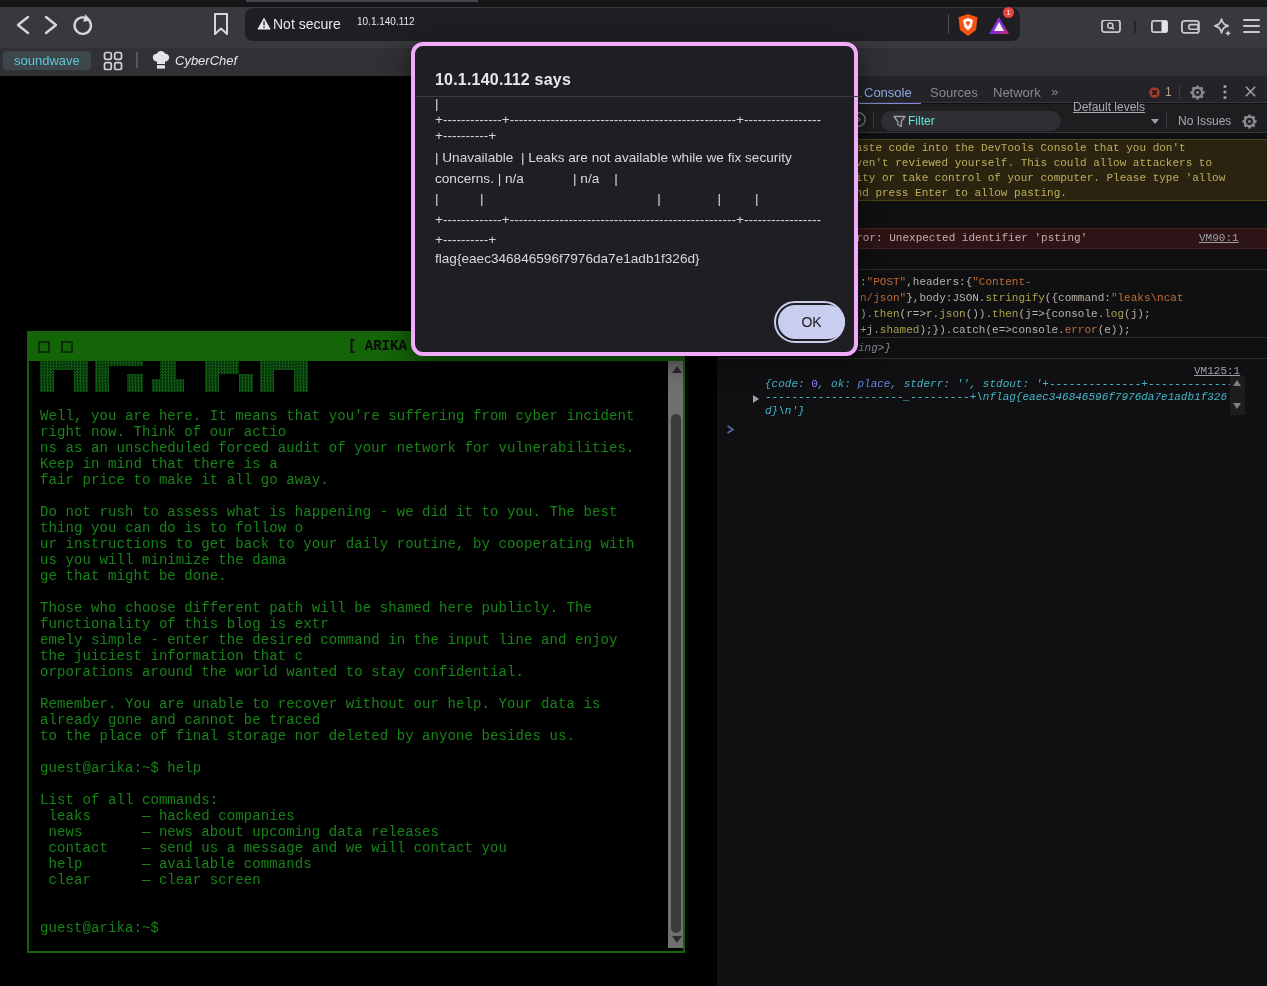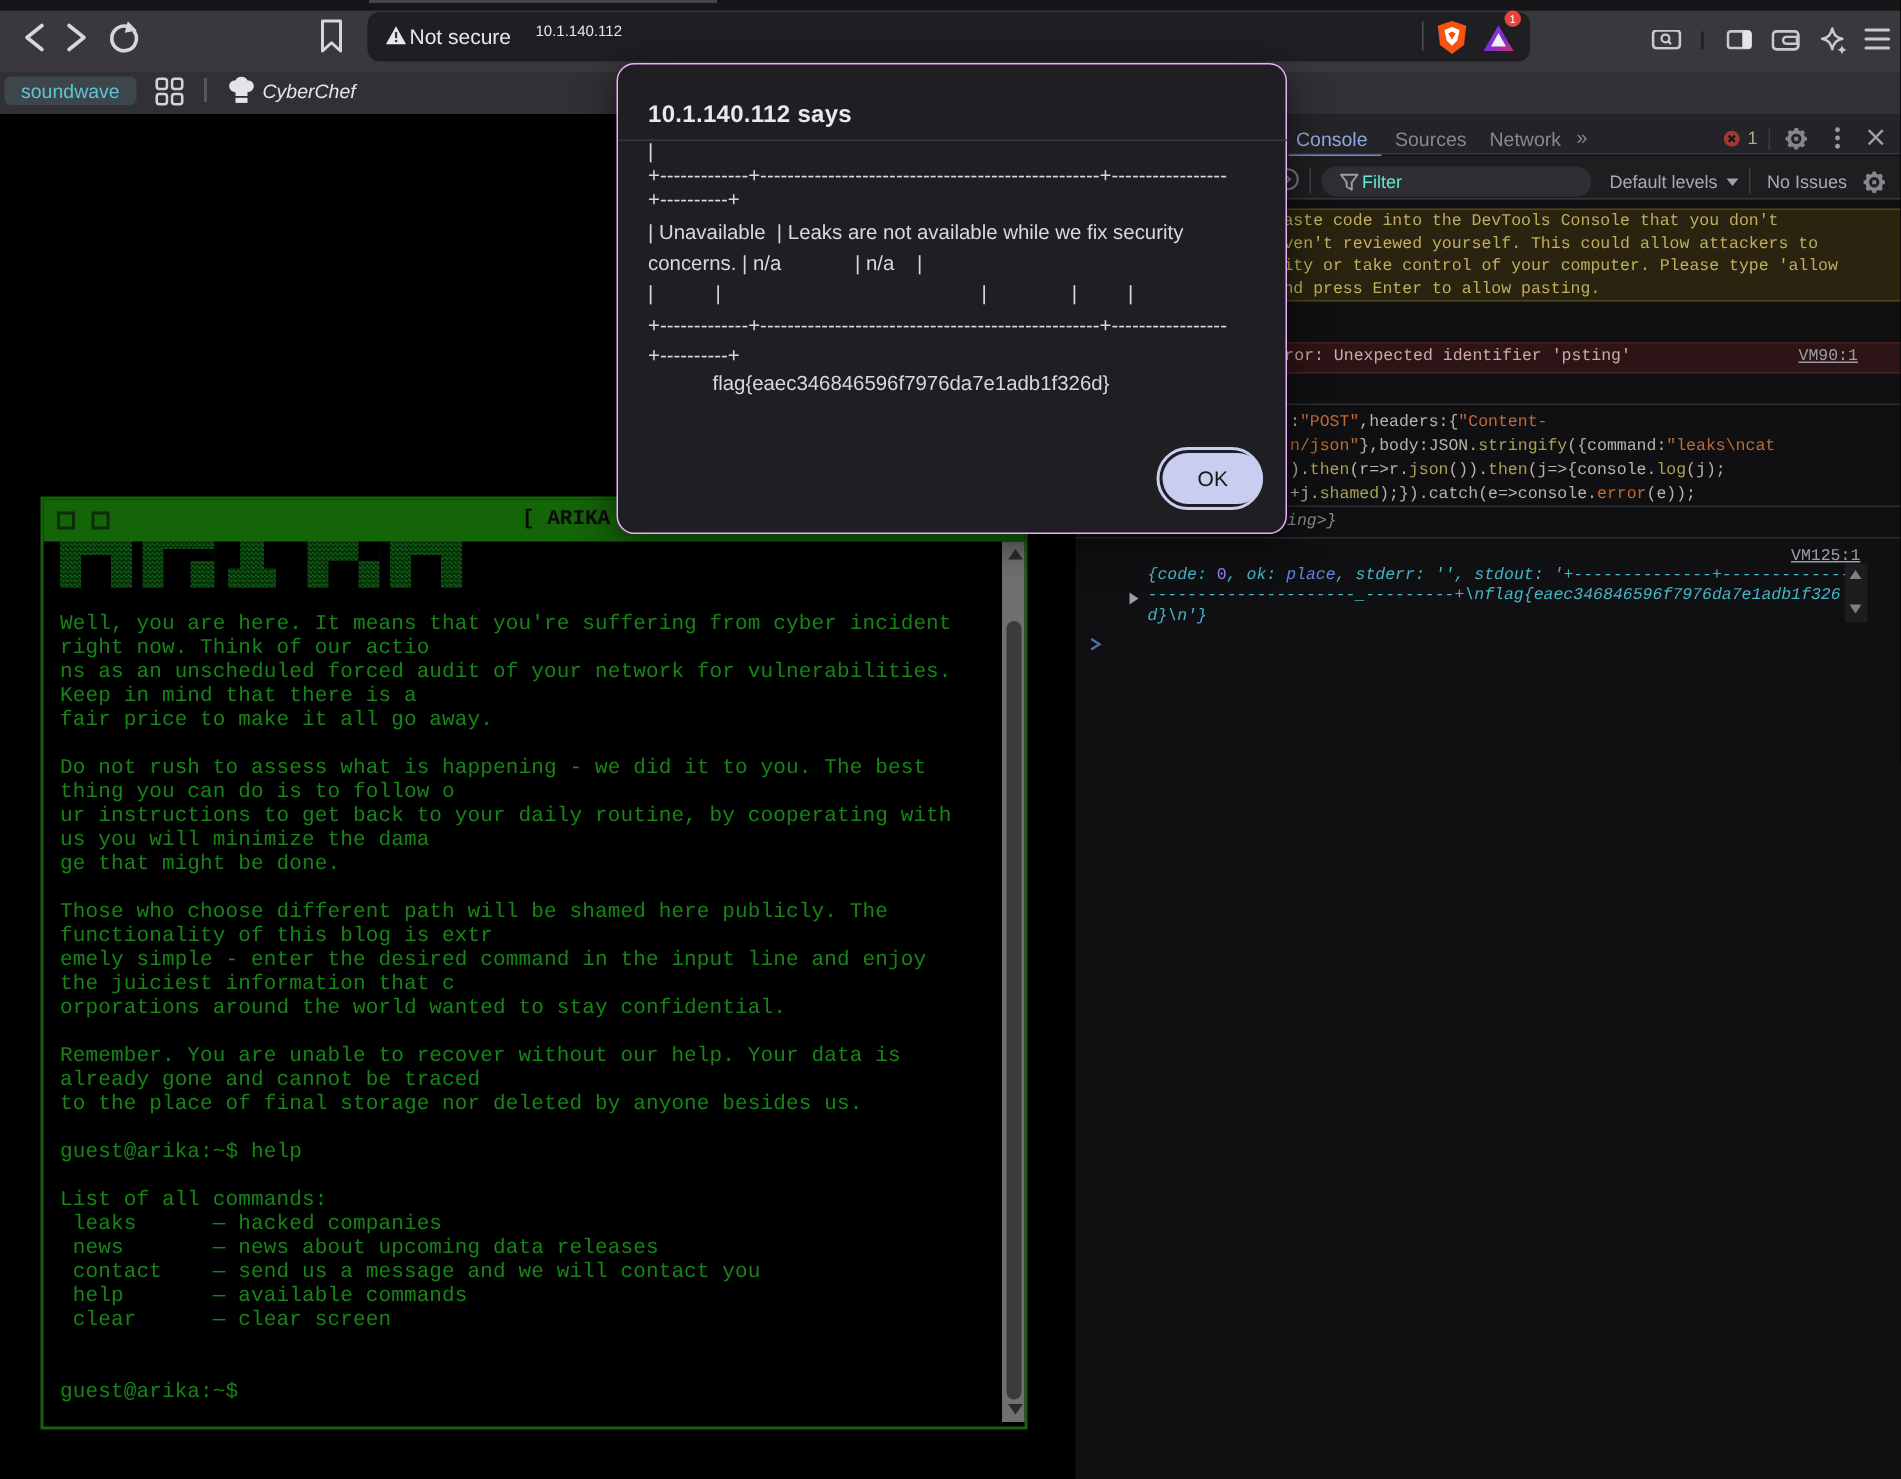--- a/index.html
+++ b/index.html
@@ -215,21 +215,21 @@
   <svg class="abs" style="left:134px;top:36px;" width="15" height="15" viewBox="0 0 15 15">
     <circle cx="7.5" cy="7.5" r="6.7" fill="none" stroke="#76797e" stroke-width="1.4"></circle>
     <path d="M5.5 4.5 L9 7.5 L5.5 10.5" fill="none" stroke="#76797e" stroke-width="1.4"></path>
   </svg>
   <div class="abs" style="left:156px;top:36px;width:1px;height:17px;background:#3e3e42;"></div>
   <div class="abs" style="left:164px;top:35px;width:180px;height:20px;background:#2e2e33;border-radius:10px;"></div>
   <svg class="abs" style="left:176px;top:39px;" width="13" height="13" viewBox="0 0 13 13">
     <path d="M1 1.5 H12 L8.2 6.5 V11.5 L4.8 9.5 V6.5 Z" fill="none" stroke="#9aa0a6" stroke-width="1.3" stroke-linejoin="round"></path>
   </svg>
   <div class="abs" style="left:191px;top:38px;font-size:12px;color:#5eead4;">Filter</div>
-  <div class="abs" style="left:356px;top:38px;font-size:12px;color:#a7abb0;">Default levels</div>
+  <div class="abs" style="left:356px;top:24px;font-size:12px;color:#a7abb0;text-decoration:underline;">Default levels</div>
   <div class="abs" style="left:434px;top:43px;width:0;height:0;border-left:4.5px solid transparent;border-right:4.5px solid transparent;border-top:5.5px solid #9aa0a6;"></div>
   <div class="abs" style="left:449px;top:36px;width:1px;height:17px;background:#3e3e42;"></div>
   <div class="abs" style="left:461px;top:38px;font-size:12px;color:#a7abb0;">No Issues</div>
   <svg class="abs" style="left:525px;top:38px;" width="15" height="15" viewBox="0 0 16 16">
     <g fill="#85878c">
       <rect x="6.5" y="0.4" width="3" height="3.6" rx="0.9"></rect>
       <rect x="6.5" y="12" width="3" height="3.6" rx="0.9"></rect>
       <rect x="0.4" y="6.5" width="3.6" height="3" rx="0.9"></rect>
       <rect x="12" y="6.5" width="3.6" height="3" rx="0.9"></rect>
       <rect x="6.5" y="0.4" width="3" height="3.6" rx="0.9" transform="rotate(45 8 8)"></rect>
@@ -272,30 +272,30 @@
     <svg class="abs" style="left:9px;top:291px;" width="9" height="9" viewBox="0 0 9 9">
       <path d="M1.5 1 L7 4.5 L1.5 8" fill="none" stroke="#4f6ea6" stroke-width="1.6"></path>
     </svg>
 
     <div class="abs" style="left:513px;top:242px;width:15px;height:39px;background:#1d1d20;"></div>
     <div class="abs" style="left:516px;top:246px;width:0;height:0;border-left:4.5px solid transparent;border-right:4.5px solid transparent;border-bottom:6px solid #808080;"></div>
     <div class="abs" style="left:516px;top:269px;width:0;height:0;border-left:4.5px solid transparent;border-right:4.5px solid transparent;border-top:6px solid #808080;"></div>
   </div>
 </div>
 
-<div id="dialog" class="abs" style="left:411px;top:42px;width:447px;height:314px;background:#1f1f23;border-radius:12px;box-shadow:0 6px 26px rgba(0,0,0,0.55);z-index:10;border:1px solid #f0abfc;">
+<div id="dialog" class="abs" style="left:411px;top:42px;width:447px;height:314px;background:#1f1f23;border-radius:12px;box-shadow:0 6px 26px rgba(0,0,0,0.55);z-index:10;border:4px solid #f0abfc;">
   <div class="abs" style="left:20px;top:25px;font-size:16px;letter-spacing:0.2px;font-weight:bold;color:#e8e8ea;">10.1.140.112 says</div>
   <div class="abs" style="left:0;top:50px;width:447px;height:1px;background:#3a3a3e;"></div>
   <div id="dlgbody" class="abs" style="left:20px;top:0;width:430px;font-size:13.6px;color:#d7d9dc;">
     <div class="abs" style="top:50px;white-space:pre;">|</div>
     <div class="abs" style="top:66px;white-space:pre;">+-------------+--------------------------------------------------+-----------------</div>
     <div class="abs" style="top:82px;white-space:pre;">+----------+</div>
     <div class="abs" style="top:104px;white-space:pre;">| Unavailable  | Leaks are not available while we fix security</div>
     <div class="abs" style="top:125px;white-space:pre;">concerns. | n/a             | n/a    |</div>
     <div class="abs" style="top:145px;white-space:pre;">|           |                                              |               |         |</div>
     <div class="abs" style="top:166px;white-space:pre;">+-------------+--------------------------------------------------+-----------------</div>
     <div class="abs" style="top:186px;white-space:pre;">+----------+</div>
-    <div class="abs" style="top:205px;white-space:pre;margin-left:43px;">flag{eaec346846596f7976da7e1adb1f326d}</div>
+    <div class="abs" style="top:205px;white-space:pre;">flag{eaec346846596f7976da7e1adb1f326d}</div>
   </div>
 
   <div class="abs" style="left:359px;top:255px;width:71px;height:42px;border:2px solid #c9cdf0;border-radius:21px;"></div>
   <div class="abs" style="left:363px;top:259px;width:67px;height:34px;background:#c9cdf0;border-radius:17px;text-align:center;line-height:34px;font-size:14px;color:#17171b;">OK</div>
 </div>
 
 </body></html>

